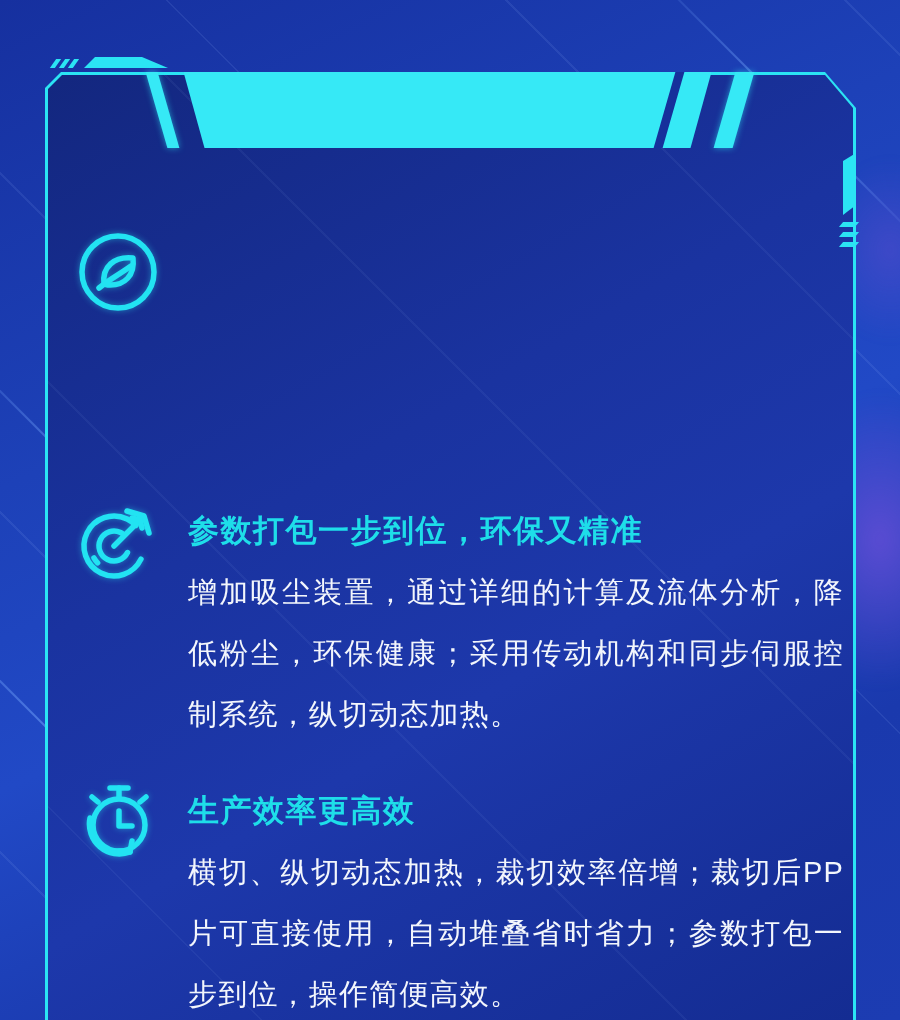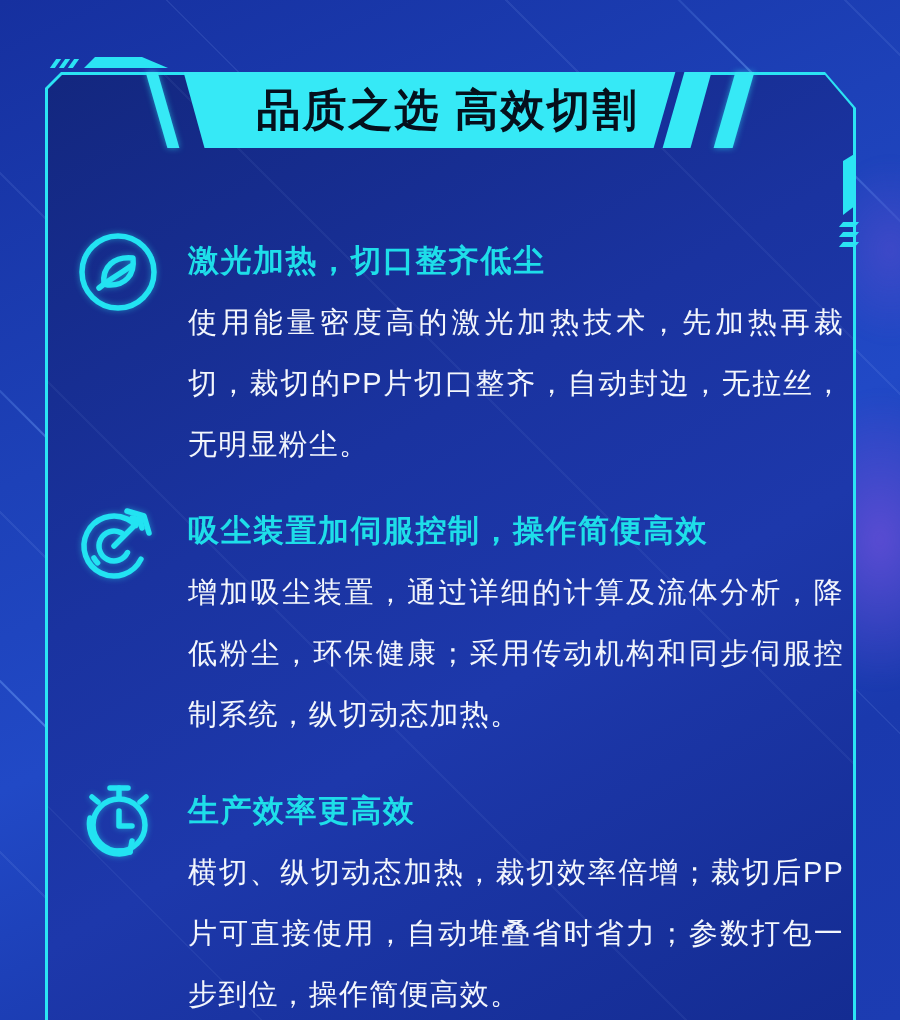--- a/index.html
+++ b/index.html
@@ -89,52 +89,47 @@
   </div>
   <div class="r-thickbar"></div>
   <div class="r-slash rs1"></div>
   <div class="r-slash rs2"></div>
   <div class="r-slash rs3"></div>
 
   <div class="banner">
     <div class="banner-slash bs-left"></div>
     <div class="banner-main">
       <div class="inlay inlay-right"></div>
-      <div class="banner-title">品质之选  高效切割</div>
     </div>
     <div class="banner-slash bs-right"></div>
   </div>
 
   <div class="section sec1">
     <div class="icon-box">
       <svg viewBox="0 0 88 88">
         <circle class="icon-stroke" cx="44" cy="44" r="36"></circle>
         <path class="icon-stroke" d="M30 56 C 28 39, 40 28, 59 30 C 61 47, 51 58, 34 57 Z"></path>
         <path class="icon-stroke" d="M25 60 C 36 51, 46 46, 57 38"></path>
       </svg>
-    </div>
-    <div class="txt-col">
-      <div class="heading">激光加热，切口整齐低尘</div>
-      <div class="body-text">使用能量密度高的激光加热技术，先加热再裁切，裁切的PP片切口整齐，自动封边，无拉丝，无明显粉尘。</div>
     </div>
   </div>
 
   <div class="section sec2">
     <div class="icon-box">
       <svg viewBox="0 0 88 88">
         <circle class="icon-stroke" cx="40" cy="48" r="30" stroke-dasharray="152 37" transform="rotate(26 40 48)"></circle>
         <circle class="icon-stroke" cx="40" cy="48" r="15" stroke-dasharray="72 23" transform="rotate(26 40 48)"></circle>
         <path class="icon-stroke" d="M40 48 L66 22"></path>
         <path class="icon-stroke" d="M53 13 L70 18 L75 35"></path>
         <path class="icon-stroke" d="M66 22 L58 20 M66 22 L68 30"></path>
         <path class="icon-stroke" d="M20 60 A 23 23 0 0 0 26 67" stroke-dasharray="6 7"></path>
       </svg>
     </div>
     <div class="txt-col">
-      <div class="heading">吸尘装置加伺服控制，操作简便高效</div>
+      <div class="heading">参数打包一步到位，环保又精准</div>
       <div class="body-text">增加吸尘装置，通过详细的计算及流体分析，降低粉尘，环保健康；采用传动机构和同步伺服控制系统，纵切动态加热。</div>
     </div>
   </div>
 
   <div class="section sec3">
     <div class="icon-box">
       <svg viewBox="0 0 88 88">
         <path class="icon-stroke" d="M36 10 H54"></path>
         <path class="icon-stroke" d="M45 10 V19"></path>
         <path class="icon-stroke" d="M24 24 L18 19 M66 24 L72 19"></path>

